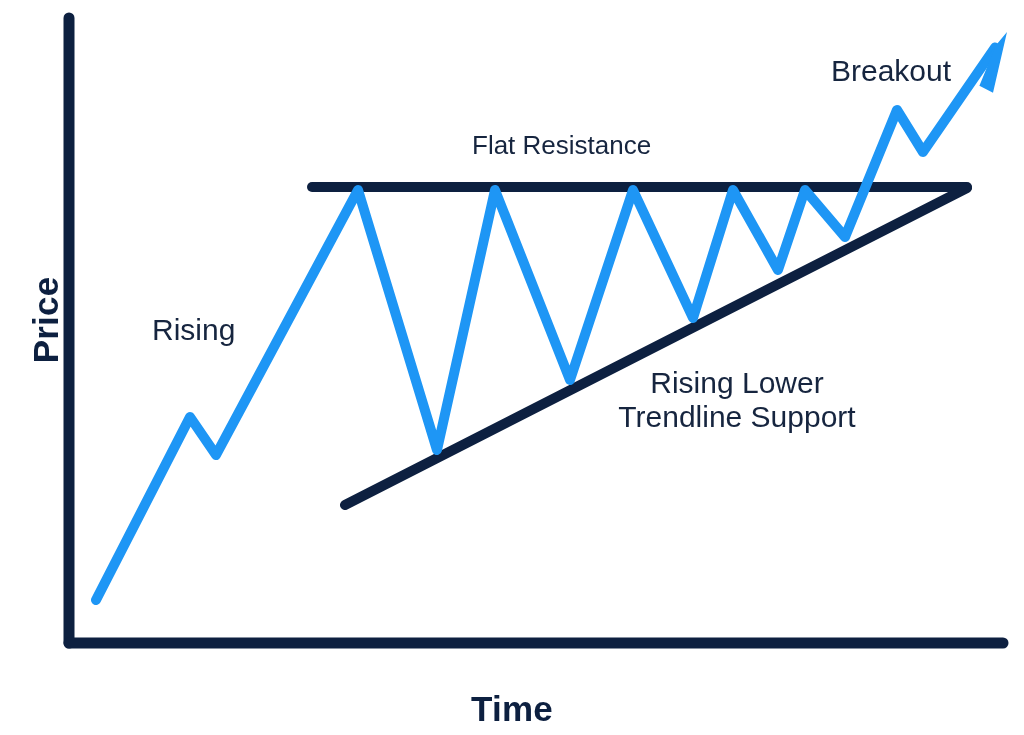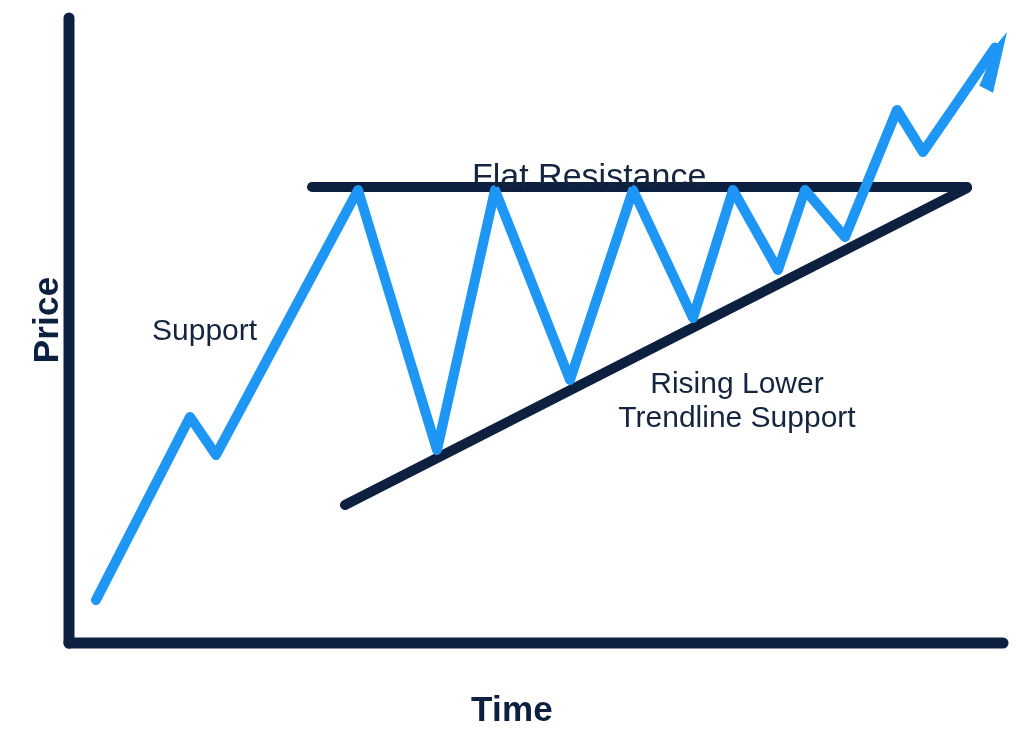--- a/index.html
+++ b/index.html
@@ -58,23 +58,23 @@
     color: #16253F;
     white-space: pre;
     line-height: 1.12;
   }
   #annot-uptrend {
     font-size: 30px;
     left: 152px;
     top: 313px;
   }
   #annot-flat-resistance {
-    font-size: 34px;
+    font-size: 26px;
     left: 472px;
-    top: 156px;
+    top: 131px;
   }
   #annot-breakout {
     font-size: 30px;
     left: 831px;
     top: 54px;
   }
   #annot-rising-support {
     font-size: 30px;
     left: 614px;
     top: 366px;
@@ -99,18 +99,19 @@
     <line id="rising-support-line" x1="345" y1="505" x2="967" y2="188" stroke="#0D2040" stroke-width="10" stroke-linecap="round"></line>
 
     <polyline id="price-line" fill="none" stroke="#1E96F5" stroke-width="10" stroke-linejoin="round" stroke-linecap="round" points="96,600 190,417 216,455 358,190 437,450 495,190 570,380 633,190 693,318 733,190 778,270 805,190 845,237 897,110 923,152 995.0517386187488,47.52497900281429"></polyline>
 
     <polygon id="breakout-arrowhead" fill="#1E96F5" points="1007.0,32.0 993.0,92.8 979.4,85.8 995.1,47.5 974.8,70.5"></polygon>
   </svg>
 
   <div class="axis-title" id="ylabel" style="color: rgb(13, 32, 64);">Price</div>
   <div class="axis-title" id="xlabel" style="color: rgb(13, 32, 64); margin-top: 27px;">Time</div>
 
-  <div class="annot" id="annot-uptrend" style="color: rgb(22, 37, 63);">Support</div>
+  <div class="annot" id="annot-uptrend" style="color: rgb(22, 37, 63);">Rising</div>
   <div class="annot" id="annot-flat-resistance" style="color: rgb(22, 37, 63);">Flat Resistance</div>
+  <div class="annot" id="annot-breakout" style="color: rgb(22, 37, 63);">Breakout</div>
   <div class="annot" id="annot-rising-support" style="color: rgb(22, 37, 63);">Rising Lower
 Trendline Support</div>
 
 </div>
 
 </body></html>

